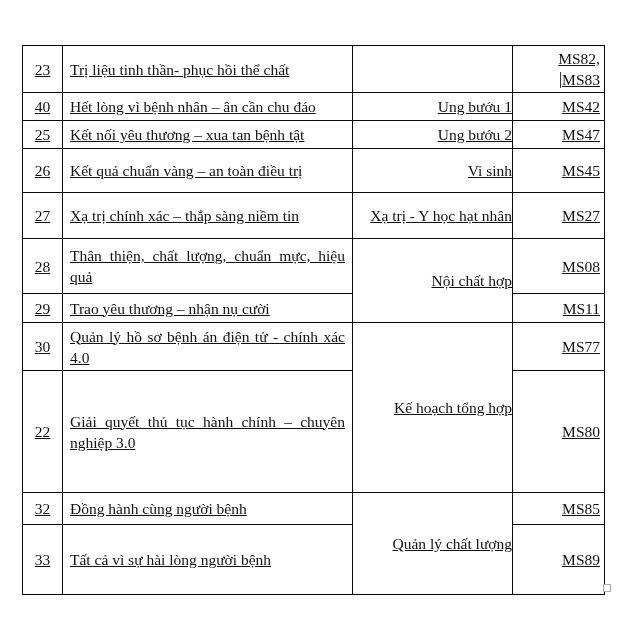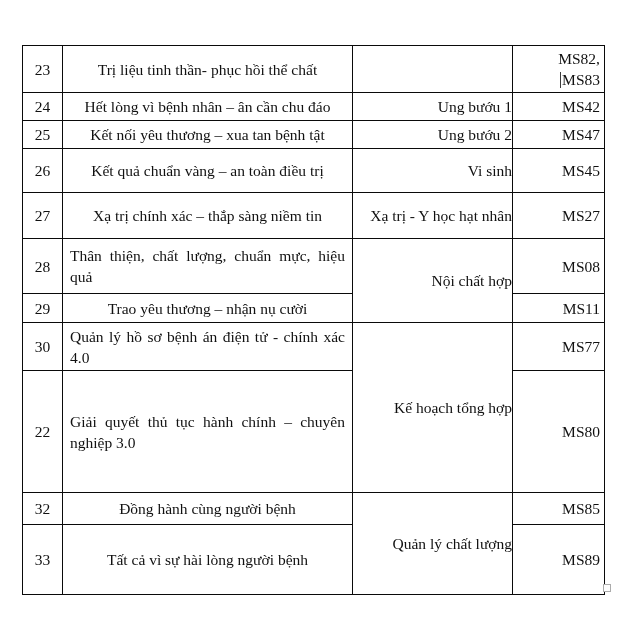--- a/index.html
+++ b/index.html
@@ -17,32 +17,33 @@
   }
   .doc-table {
     position: absolute;
     left: 22px;
     top: 45px;
     border-collapse: collapse;
     table-layout: fixed;
     width: 582px;
     font-size: 15.5px;
     line-height: 21px;
+    text-decoration: underline;
   }
   .doc-table td {
     border: 1.8px solid #0a0a0a;
     vertical-align: middle;
     overflow: hidden;
   }
   td.c-no {
     text-align: center;
     padding: 0 2px;
   }
   td.c-slogan {
-    text-align: center;
+    text-align: left;
     padding: 2px 7px;
   }
   td.c-slogan.just {
     text-align: justify;
     text-align-last: left;
   }
   td.c-dept {
     text-align: right;
     padding: 2px 0;
   }
@@ -80,21 +81,21 @@
     <col style="width:92px">
   </colgroup>
   <tbody>
     <tr style="height:44px">
       <td class="c-no">23</td>
       <td class="c-slogan">Trị liệu tinh thần- phục hồi thể chất</td>
       <td class="c-dept"></td>
       <td class="c-code"><span>MS82,</span><br><span class="caret"></span><span>MS83</span></td>
     </tr>
     <tr style="height:28px">
-      <td class="c-no">24</td>
+      <td class="c-no">40</td>
       <td class="c-slogan">Hết lòng vì bệnh nhân – ân cần chu đáo</td>
       <td class="c-dept">Ung bướu 1</td>
       <td class="c-code">MS42</td>
     </tr>
     <tr style="height:28px">
       <td class="c-no">25</td>
       <td class="c-slogan">Kết nối yêu thương – xua tan bệnh tật</td>
       <td class="c-dept">Ung bướu 2</td>
       <td class="c-code">MS47</td>
     </tr>

